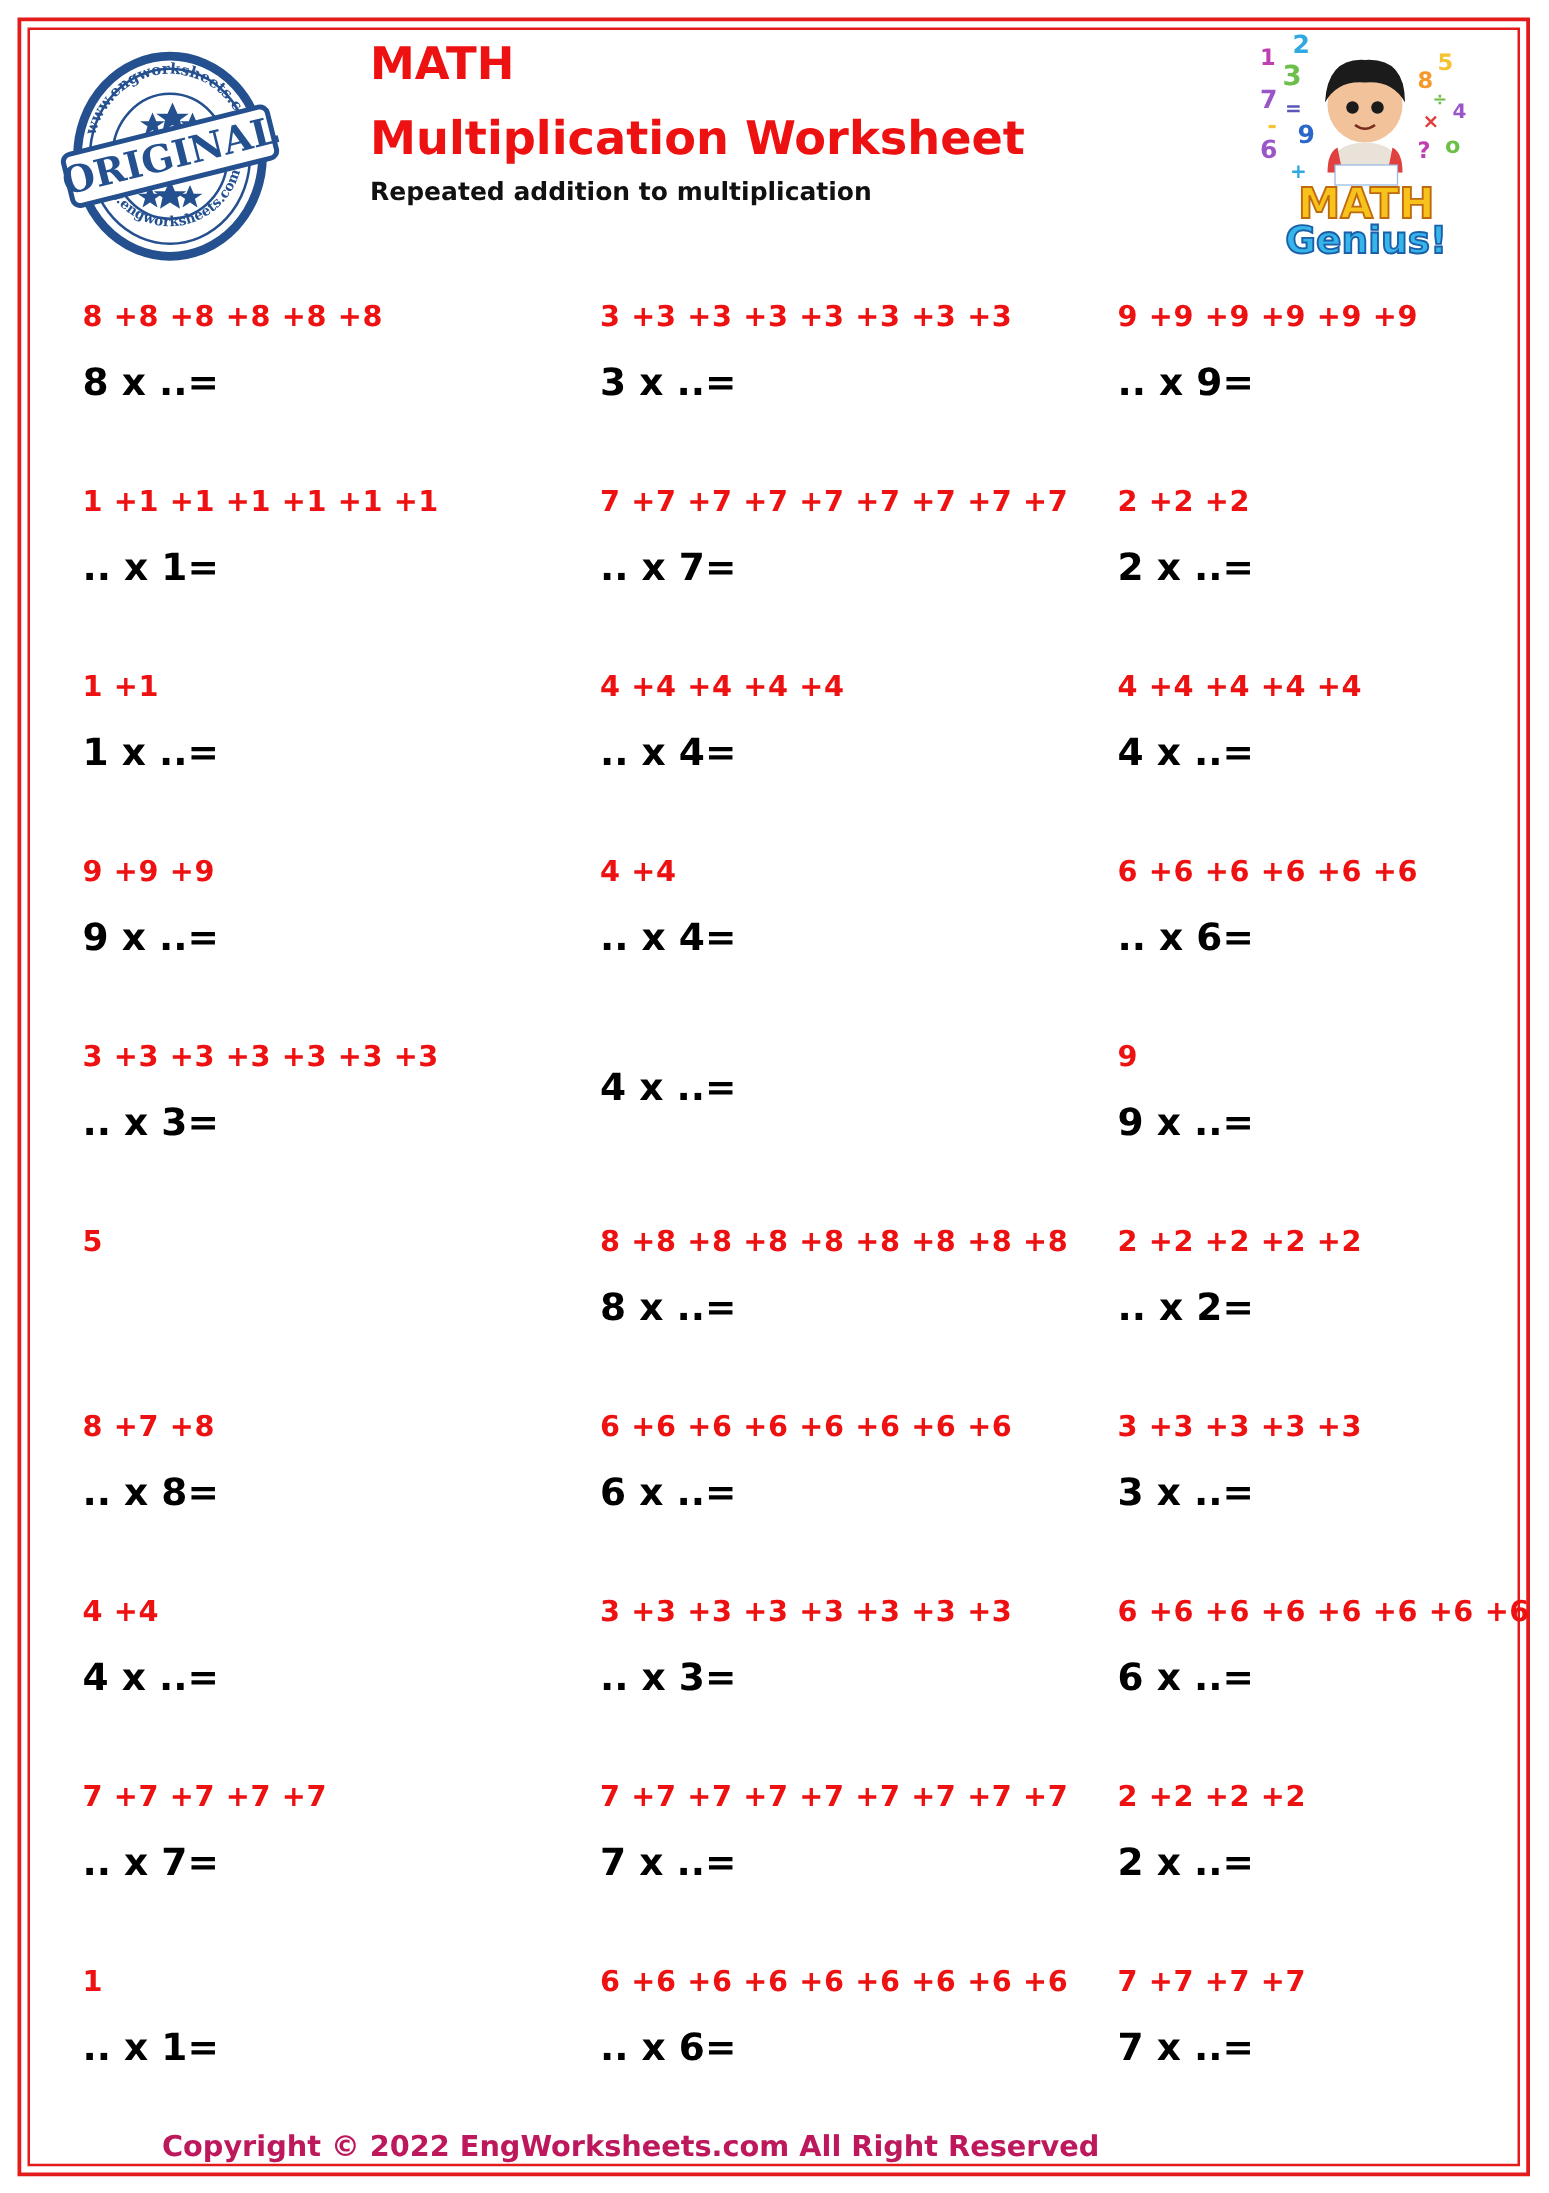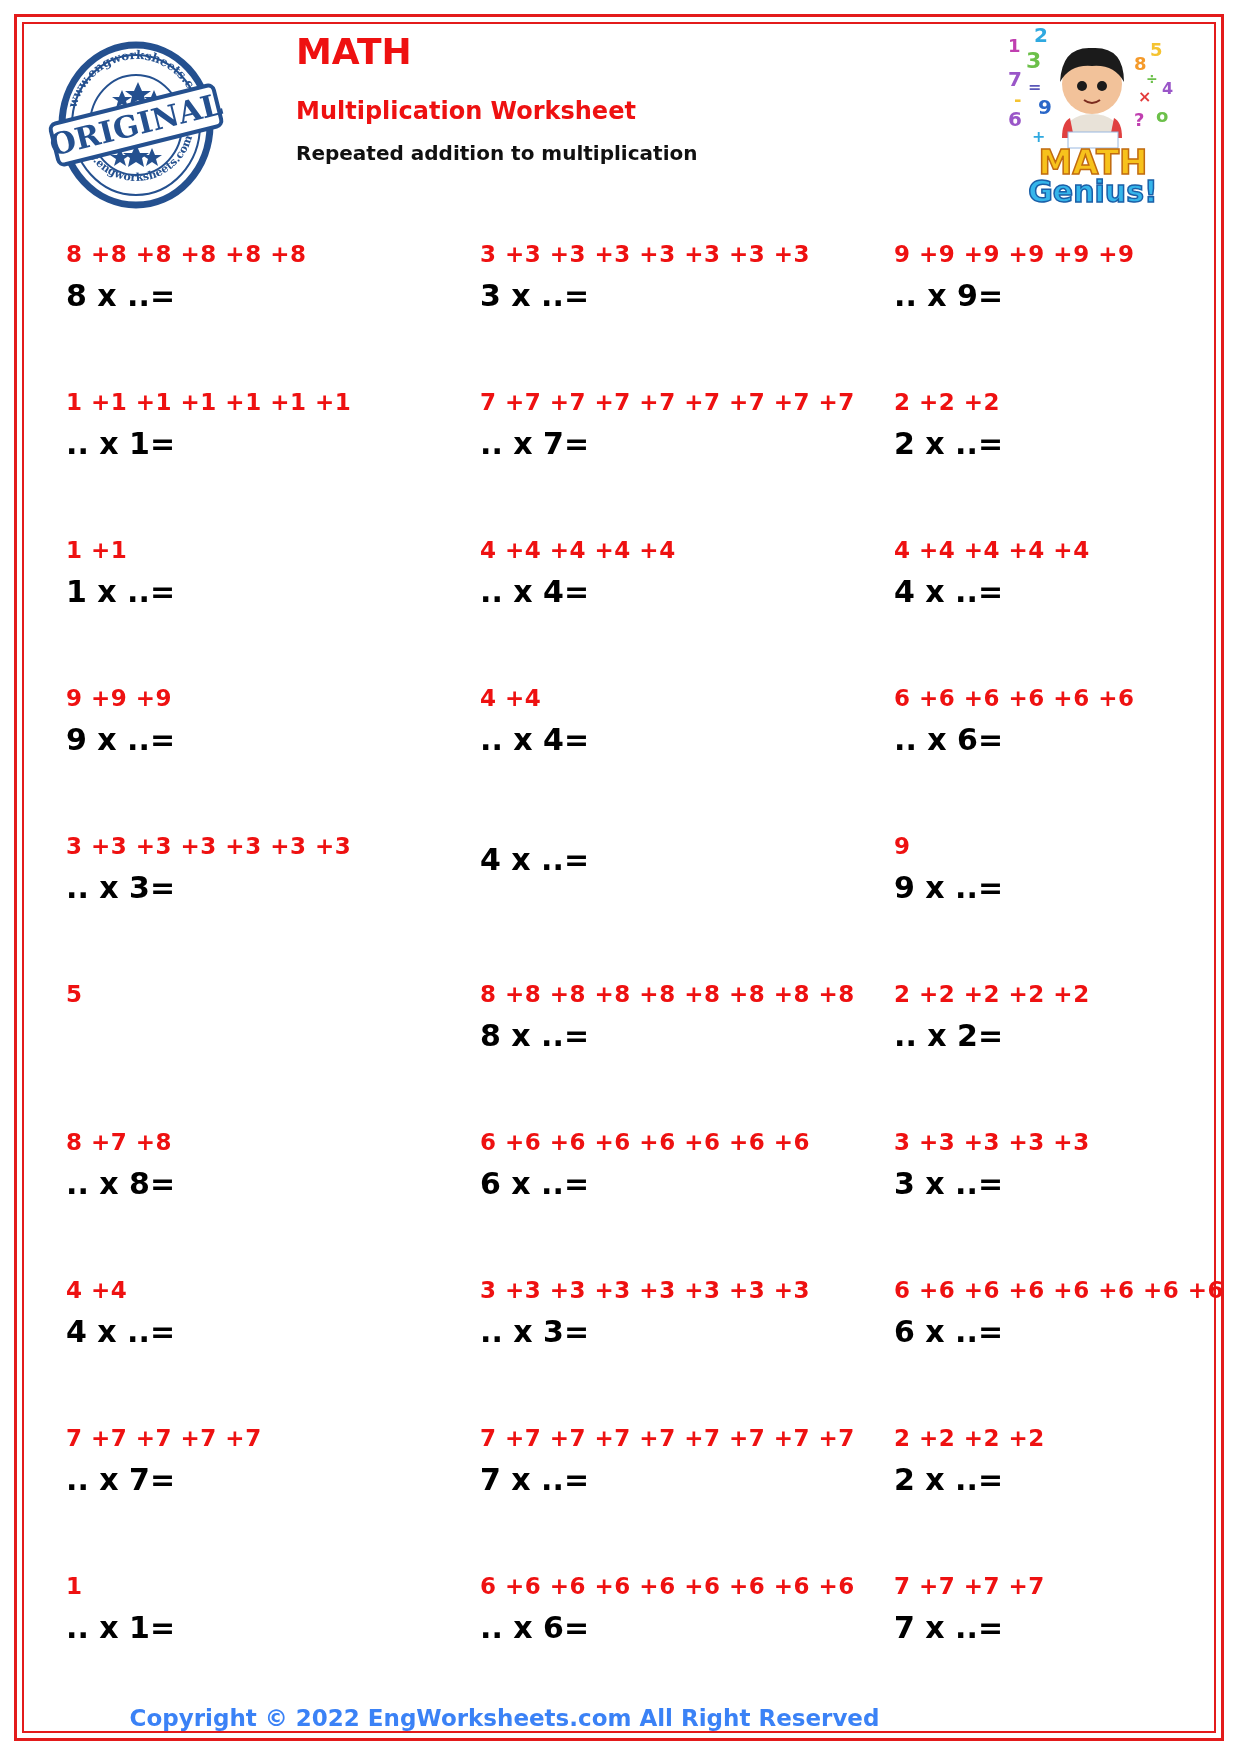--- a/index.html
+++ b/index.html
@@ -2,30 +2,30 @@
 <html><head>
 <meta charset="utf-8">
 <style>
   html, body { margin:0; padding:0; background:#ffffff; }
   body { width:1239px; height:1754px; position:relative; overflow:hidden; font-family:"DejaVu Sans", sans-serif; }
   .frame-outer { position:absolute; left:14px; top:14px; width:1210px; height:1727px; border:3px solid #e31b1b; box-sizing:border-box; }
   .frame-inner { position:absolute; left:22px; top:22px; width:1194px; height:1711px; border:2px solid #e31b1b; box-sizing:border-box; }
 
   .stamp { position:absolute; left:36px; top:30px; width:200px; height:180px; }
   .title { position:absolute; left:296px; top:30px; color:#ee1111; font-family:"DejaVu Sans", sans-serif; font-weight:bold; font-size:36px; line-height:44px; }
-  .subtitle-main { position:absolute; left:296px; top:86px; color:#ee1111; font-weight:bold; font-size:24px; line-height:50px; white-space:nowrap; }
+  .subtitle-main { position:absolute; left:296px; top:86px; color:#ee1111; font-weight:bold; font-size:37px; line-height:50px; white-space:nowrap; }
   .subtitle-small { position:absolute; left:296px; top:140px; color:#111; font-weight:bold; font-size:20px; line-height:26px; white-space:nowrap; }
   .mascot { position:absolute; left:996px; top:26px; width:194px; height:180px; }
 
   .grid { position:absolute; left:66px; top:240px; width:1110px; }
   .cell { position:absolute; width:400px; }
   .sum { color:#ee1111; font-weight:bold; font-size:23px; line-height:28px; white-space:nowrap; letter-spacing:0.5px; }
-  .prod { color:#000; font-weight:bold; font-size:30px; line-height:36px; margin-top:10px; white-space:nowrap; }
-
-  .footer { position:absolute; left:0; width:1009px; top:1704px; text-align:center; color:#3b82f6; font-weight:bold; font-size:23px; line-height:28px; }
+  .prod { color:#000; font-weight:bold; font-size:30px; line-height:36px; margin-top:21px; white-space:nowrap; }
+
+  .footer { position:absolute; left:0; width:1009px; top:1704px; text-align:center; color:#be185d; font-weight:bold; font-size:23px; line-height:28px; }
 </style>
 </head>
 <body>
 
 <div class="frame-outer"></div>
 <div class="frame-inner"></div>
 
 <div class="stamp">
   <svg width="200" height="180" viewBox="0 0 200 180">
     <defs>

